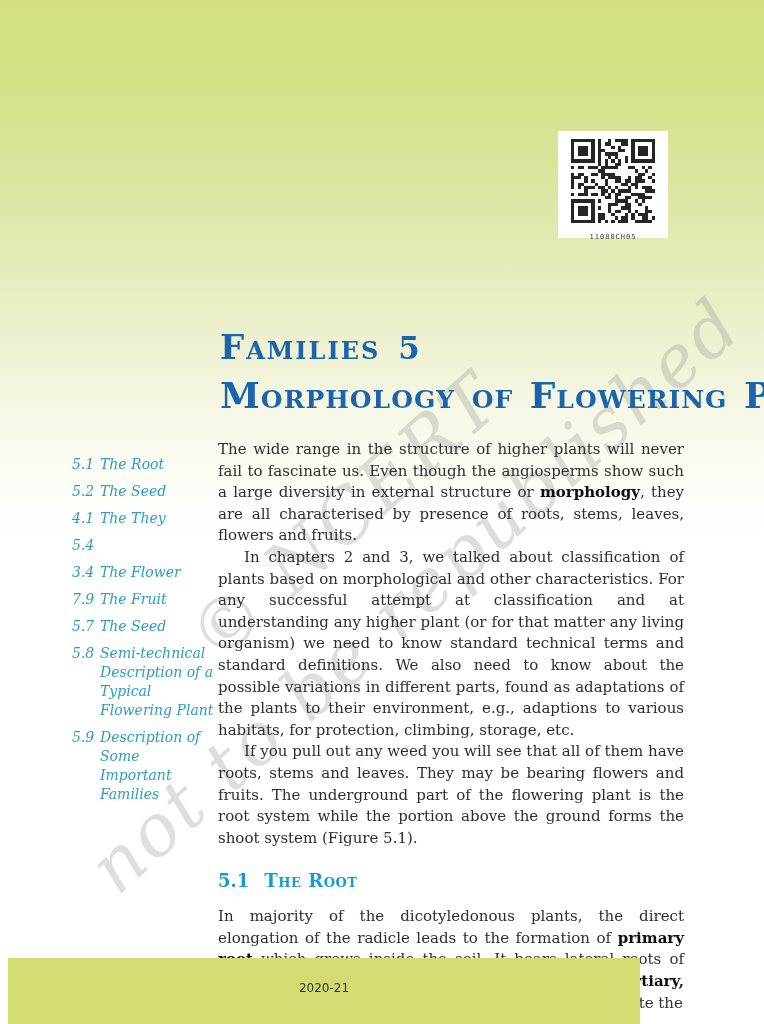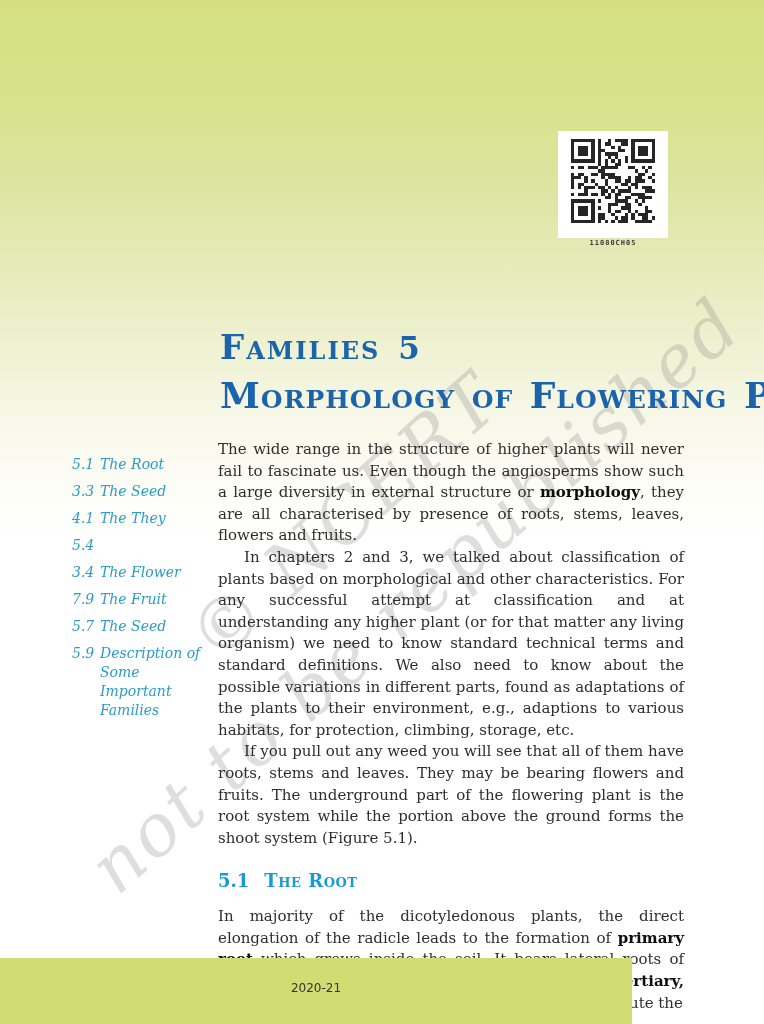--- a/index.html
+++ b/index.html
@@ -26,23 +26,23 @@
     z-index:1; pointer-events:none;
   }
   
   .qr-card{
     position:absolute; left:558px; top:131px; width:110px; height:107px;
     background:#ffffff; z-index:2;
     display:flex; flex-direction:column; align-items:center;
     padding-top:8px; box-sizing:border-box;
   }
   .qr-caption{
-    margin-top:12px;
+    margin-top:6px;
     font-family:"DejaVu Sans Mono", monospace;
-    font-size:7px; letter-spacing:1px; color:#3a3a3a;font-weight:bold;
+    font-size:7px; letter-spacing:1px; color:#3a3a3a;
   }
   
   .chapter-head{position:absolute; left:220px; top:329px; z-index:2; color:#1b64ad;}
   .kicker-line{font-variant:small-caps; font-weight:700; font-size:34px; line-height:36px; letter-spacing:2px;}
   .chap-num{font-variant:normal; font-size:31px; margin-left:18px; font-weight:700;}
   .title-line{
     margin-top:9px;
     font-variant:small-caps; font-weight:700;
     font-size:36px; line-height:40px; letter-spacing:1px; word-spacing:3px;
     white-space:nowrap;
@@ -66,21 +66,21 @@
   .main p.indent{text-indent:26px;}
   .main b{color:#0e0e0e;}
   .section-head{
     margin:21px 0 15px 0;
     color:#189ad6; font-weight:700; font-size:18px;
   }
   .section-num{margin-right:15px;}
   .section-title{font-variant:small-caps; letter-spacing:0.5px;}
   
   .footer-band{
-    position:absolute; left:0; bottom:0; width:632px; height:66px;
+    position:absolute; left:8px; bottom:0; width:632px; height:66px;
     background:#d3dc73; z-index:3;
   }
   .footer-text{
     text-align:center; padding-top:23px;
     font-family:"DejaVu Sans", sans-serif;
     font-size:12px; color:#333333;
   }
 </style>
 </head>
 <body>
@@ -408,21 +408,21 @@
   </div>
 
   <div class="toc">
 
       <div class="toc-item">
         <span class="toc-num">5.1</span>
         <span class="toc-label">The Root</span>
       </div>
 
       <div class="toc-item">
-        <span class="toc-num">3.3</span>
+        <span class="toc-num">5.2</span>
         <span class="toc-label">The Seed</span>
       </div>
 
       <div class="toc-item">
         <span class="toc-num">4.1</span>
         <span class="toc-label">The They</span>
       </div>
 
       <div class="toc-item">
         <span class="toc-num">5.4</span>
@@ -436,20 +436,24 @@
       <div class="toc-item">
         <span class="toc-num">7.9</span>
         <span class="toc-label">The Fruit</span>
       </div>
 
       <div class="toc-item">
         <span class="toc-num">5.7</span>
         <span class="toc-label">The Seed</span>
       </div>
 
+      <div class="toc-item">
+        <span class="toc-num">5.8</span>
+        <span class="toc-label">Semi-technical Description of a Typical Flowering Plant</span>
+      </div>
 
       <div class="toc-item">
         <span class="toc-num">5.9</span>
         <span class="toc-label">Description of Some Important Families</span>
       </div>
     </div>
 
   <div class="main">
     <p><span>The wide range in the structure of higher plants will never fail to fascinate us. Even though the angiosperms show such a large diversity in external structure or </span><b>morphology</b><span>, they are all characterised by presence of roots, stems, leaves, flowers and fruits.</span></p>
     <p class="indent"><span>In chapters 2 and 3, we talked about classification of plants based on morphological and other characteristics. For any successful attempt at classification and at understanding any higher plant (or for that matter any living organism) we need to know standard technical terms and standard definitions. We also need to know about the possible variations in different parts, found as adaptations of the plants to their environment, e.g., adaptions to various habitats, for protection, climbing, storage, etc.</span></p>

